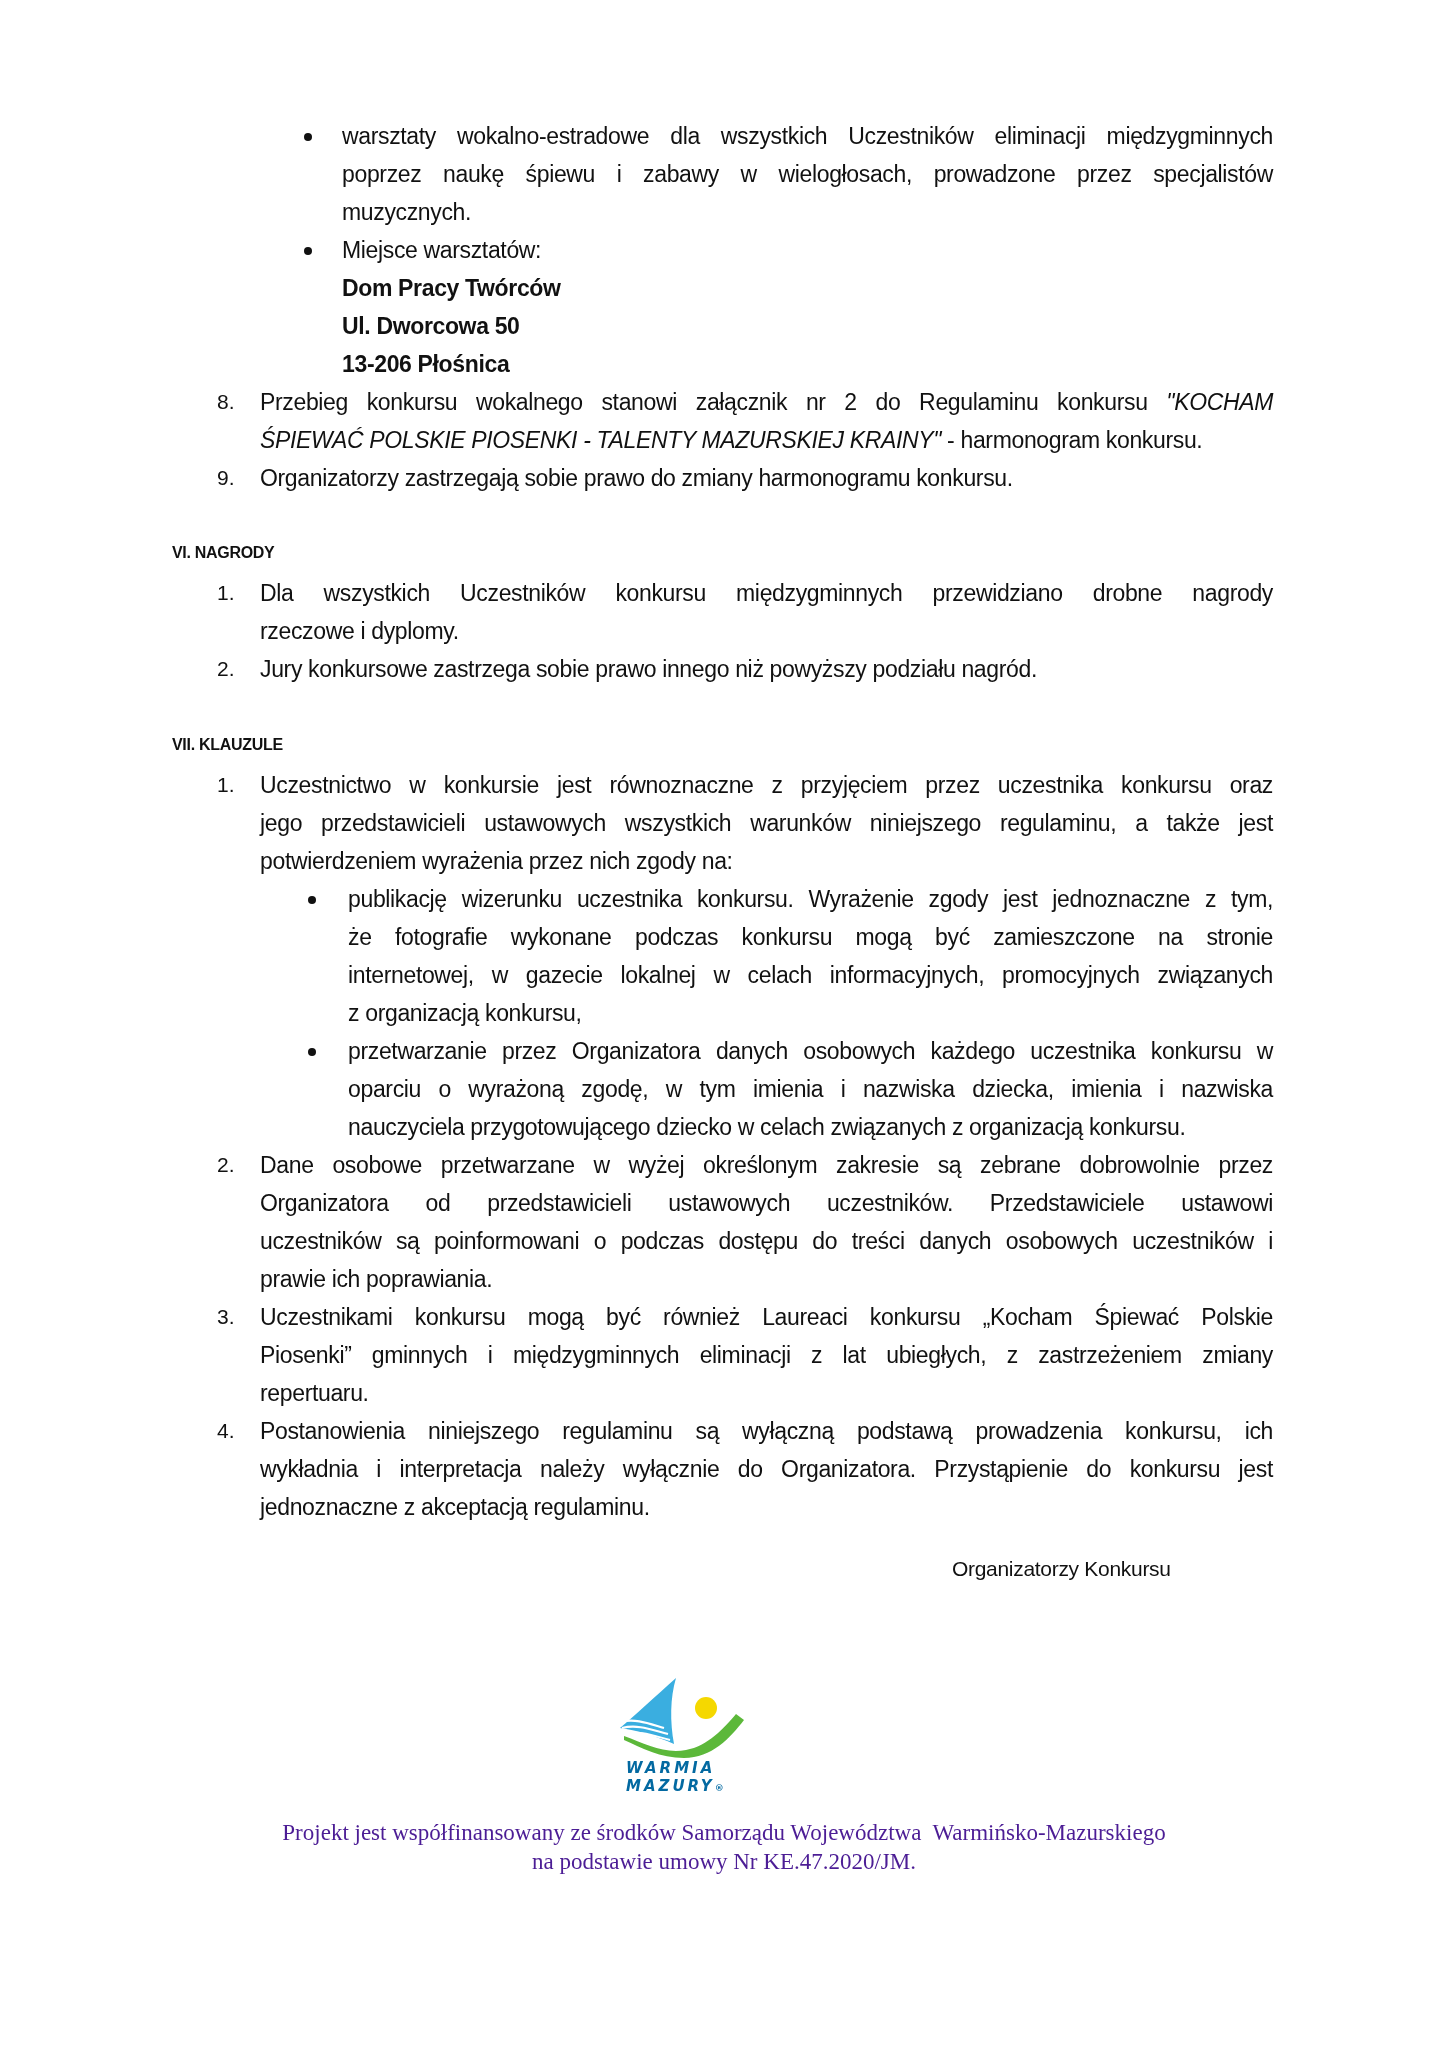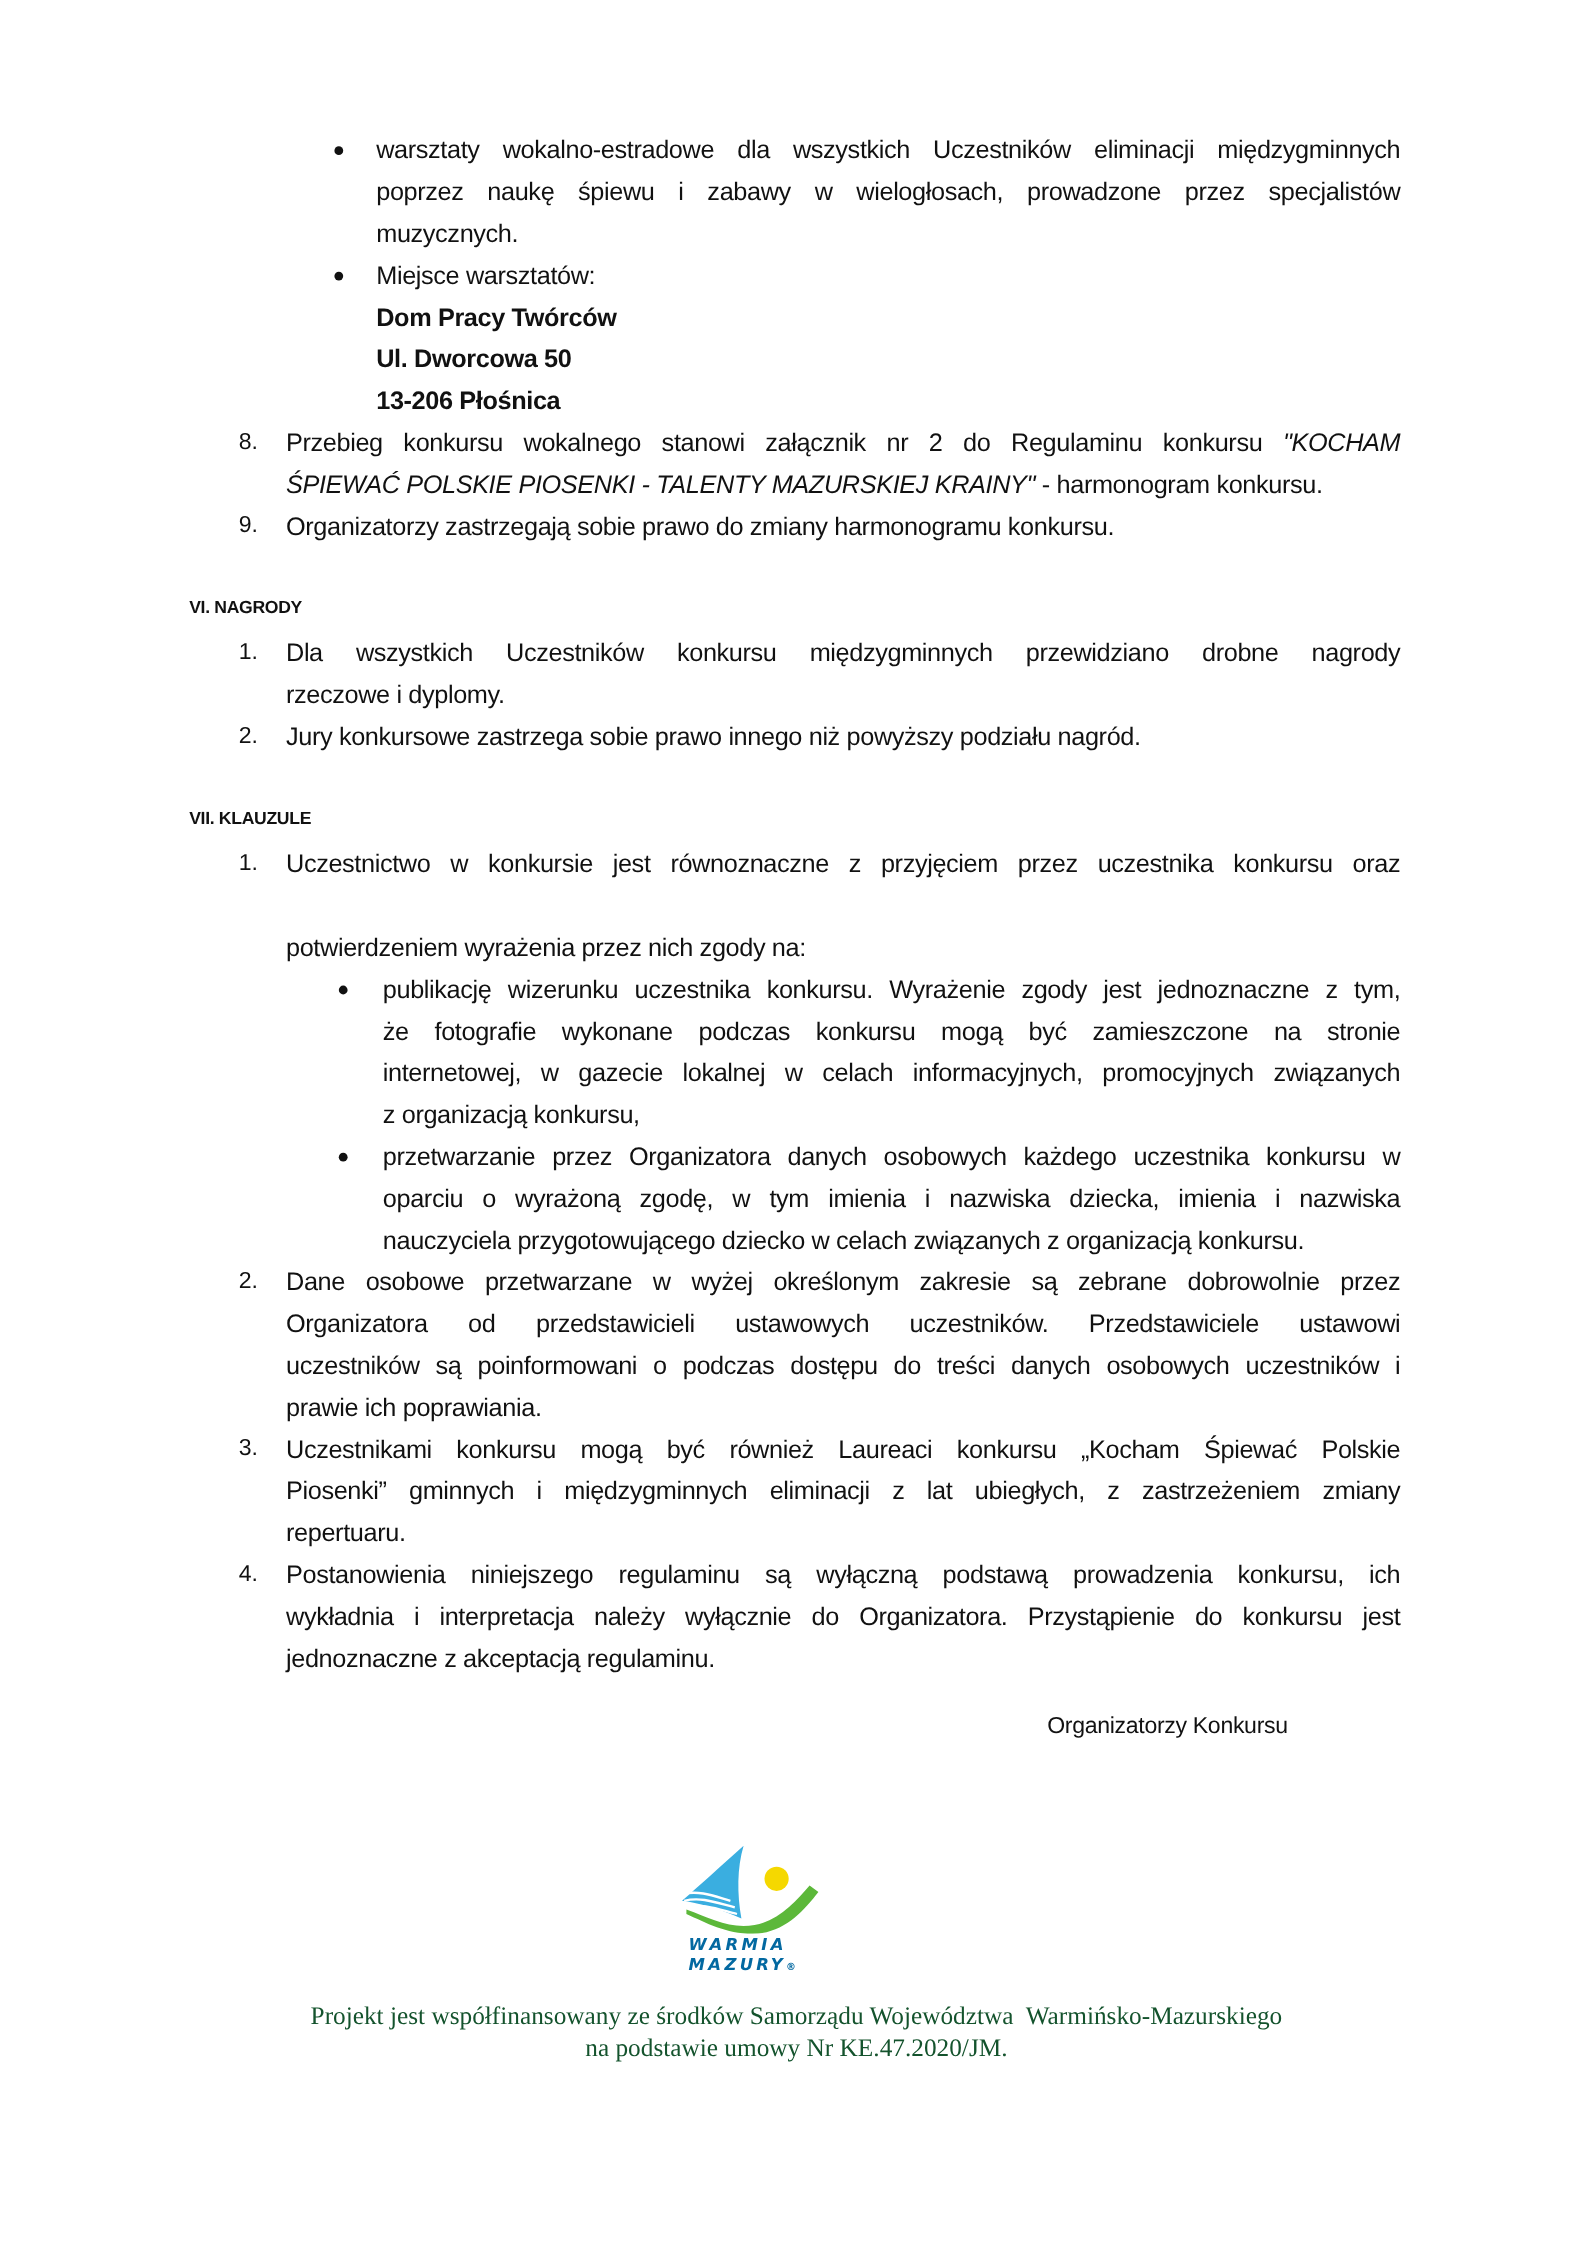--- a/index.html
+++ b/index.html
@@ -9,21 +9,21 @@
   .line { position: absolute; font-size: 23px; line-height: 28px; white-space: nowrap;
           letter-spacing: -0.35px; }
   .just { text-align: justify; text-align-last: justify; white-space: normal; }
   .bold { font-weight: bold; }
   .ital { font-style: italic; }
   .heading { position: absolute; font-size: 16px; font-weight: bold; line-height: 30px; letter-spacing: -0.3px; }
   .num { position: absolute; font-size: 21px; line-height: 28px; }
   .bullet { position: absolute; width: 8px; height: 8px; border-radius: 50%; background: #111; }
   .sig { position: absolute; font-size: 21px; line-height: 28px; letter-spacing: -0.3px; }
   .footer { position: absolute; left: 0; width: 1448px; text-align: center;
-            font-family: "Liberation Serif", serif; font-size: 23px; line-height: 28px; color: #14532d; }
+            font-family: "Liberation Serif", serif; font-size: 23px; line-height: 28px; color: #4c1d95; }
   .logo { position: absolute; left: 616px; top: 1678px; width: 140px; height: 120px; }
   .logo-text { position: absolute; font-family: "DejaVu Sans", sans-serif; font-weight: bold; font-style: italic;
                color: #0369a1; font-size: 15px; letter-spacing: 3px; line-height: 16px; }
 </style>
 </head>
 <body>
 
 <div class="page">
 
   <div class="bullet" style="left:304px; top:133px;"></div>
@@ -54,20 +54,21 @@
   <div class="line just" style="left:260px; top:579px; width:1013px;">Dla wszystkich Uczestników konkursu międzygminnych przewidziano drobne nagrody</div>
   <div class="line" style="left:260px; top:617px;">rzeczowe i dyplomy.</div>
 
   <div class="num" style="left:217px; top:655px;">2.</div>
   <div class="line" style="left:260px; top:655px;">Jury konkursowe zastrzega sobie prawo innego niż powyższy podziału nagród.</div>
 
   <div class="heading" style="left:172px; top:730px;">VII. KLAUZULE</div>
 
   <div class="num" style="left:217px; top:771px;">1.</div>
   <div class="line just" style="left:260px; top:771px; width:1013px;">Uczestnictwo w konkursie jest równoznaczne z przyjęciem przez uczestnika konkursu oraz</div>
+  <div class="line just" style="left:260px; top:809px; width:1013px;">jego przedstawicieli ustawowych wszystkich warunków niniejszego regulaminu, a także jest</div>
   <div class="line" style="left:260px; top:847px;">potwierdzeniem wyrażenia przez nich zgody na:</div>
 
   <div class="bullet" style="left:308px; top:896px;"></div>
   <div class="line just" style="left:348px; top:885px; width:925px;">publikację wizerunku uczestnika konkursu. Wyrażenie zgody jest jednoznaczne z tym,</div>
   <div class="line just" style="left:348px; top:923px; width:925px;">że fotografie wykonane podczas konkursu mogą być zamieszczone na stronie</div>
   <div class="line just" style="left:348px; top:961px; width:925px;">internetowej, w gazecie lokalnej w celach informacyjnych, promocyjnych związanych</div>
   <div class="line" style="left:348px; top:999px;">z organizacją konkursu,</div>
 
   <div class="bullet" style="left:308px; top:1048px;"></div>
   <div class="line just" style="left:348px; top:1037px; width:925px;">przetwarzanie przez Organizatora danych osobowych każdego uczestnika konkursu w</div>

